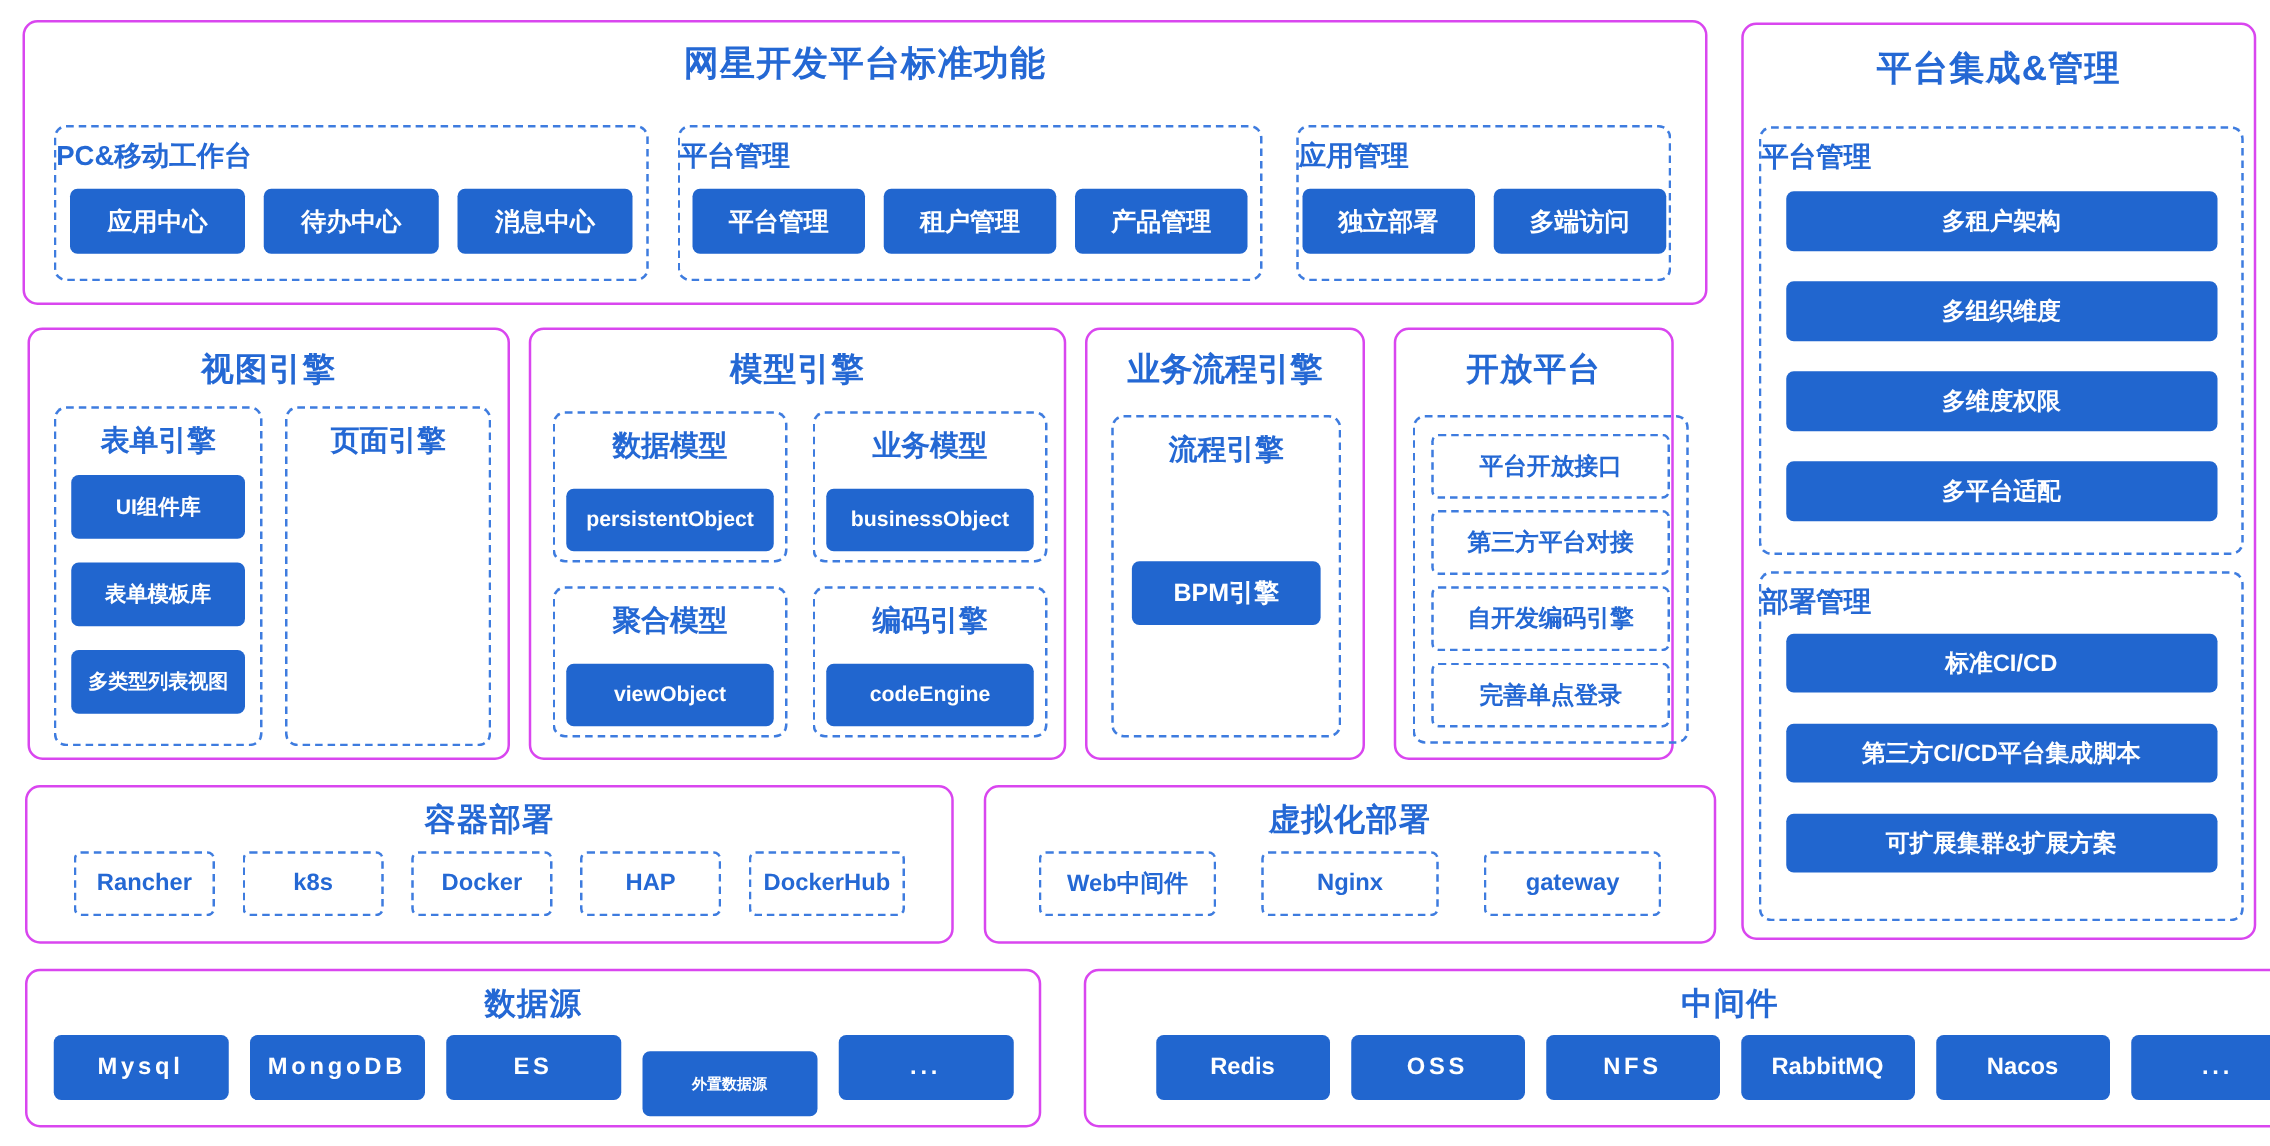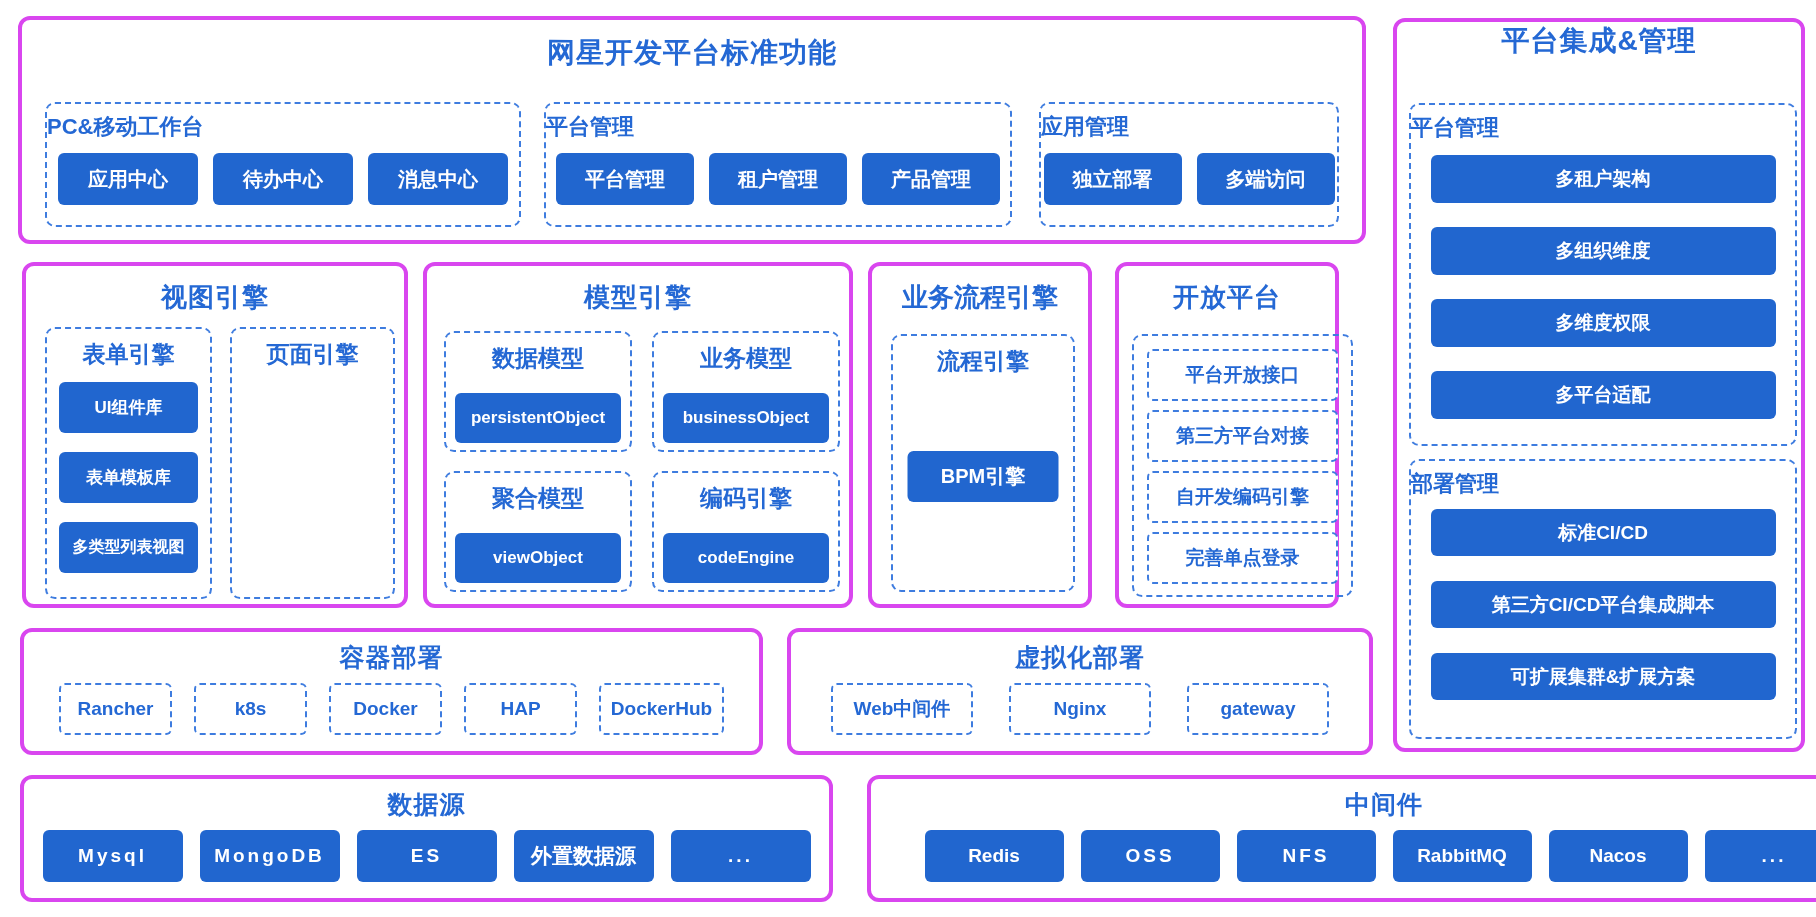--- a/index.html
+++ b/index.html
@@ -1,26 +1,26 @@
 <!DOCTYPE html>
 <html><head>
 <meta charset="utf-8">
 <style>
   html,body{margin:0;padding:0;background:#ffffff;}
   body{
     width:1816px;height:917px;position:relative;overflow:hidden;
     font-family:"Liberation Sans",sans-serif;font-weight:bold;
   }
   .panel{
-    position:absolute;background:#ffffff;border:4px solid #d946ef;
+    position:absolute;background:#ffffff;border:2px solid #d946ef;
     border-radius:12px;box-sizing:border-box;
   }
   .t1{ 
     margin:0;text-align:center;color:#2468d4;font-size:28px;font-weight:bold;
-    letter-spacing:1px;
+    padding-top:16px;letter-spacing:1px;
   }
   .t1.small-pad{padding-top:14px;}
   .t2{ 
     margin:0;text-align:left;color:#2468d4;font-size:22px;font-weight:bold;
     padding-top:8px;
   }
   .t3{margin:0;text-align:center;color:#2468d4;font-size:23px;font-weight:bold;padding-top:10px;}
   .dgroup{
     position:absolute;border:2px dashed #3e7cdf;border-radius:10px;box-sizing:border-box;
   }
@@ -157,21 +157,21 @@
     <div class="ghost" style="width:142px;">gateway</div>
   </div>
 </section>
 
 <section class="panel" style="left:20px;top:775px;width:813px;height:127px;">
   <h1 class="t1" style="font-size:25px;padding-top:9px;">数据源</h1>
   <div class="hrow" style="gap:17px;margin-top:9px;">
     <div class="btn w140 ls" style="font-size:19px;">Mysql</div>
     <div class="btn w140 ls" style="font-size:19px;">MongoDB</div>
     <div class="btn w140 ls" style="font-size:19px;">ES</div>
-    <div class="btn w140" style="font-size:21px;">外置数据源</div>
+    <div class="btn w140" style="font-size:12px;margin-top:13px;">外置数据源</div>
     <div class="btn w140 ls" style="font-size:19px;">...</div>
   </div>
 </section>
 
 <section class="panel" style="left:867px;top:775px;width:1034px;height:127px;">
   <h1 class="t1" style="font-size:25px;padding-top:9px;">中间件</h1>
   <div class="hrow" style="gap:17px;margin-top:9px;">
     <div class="btn" style="width:139px;font-size:19px;">Redis</div>
     <div class="btn ls" style="width:139px;font-size:19px;">OSS</div>
     <div class="btn ls" style="width:139px;font-size:19px;">NFS</div>

